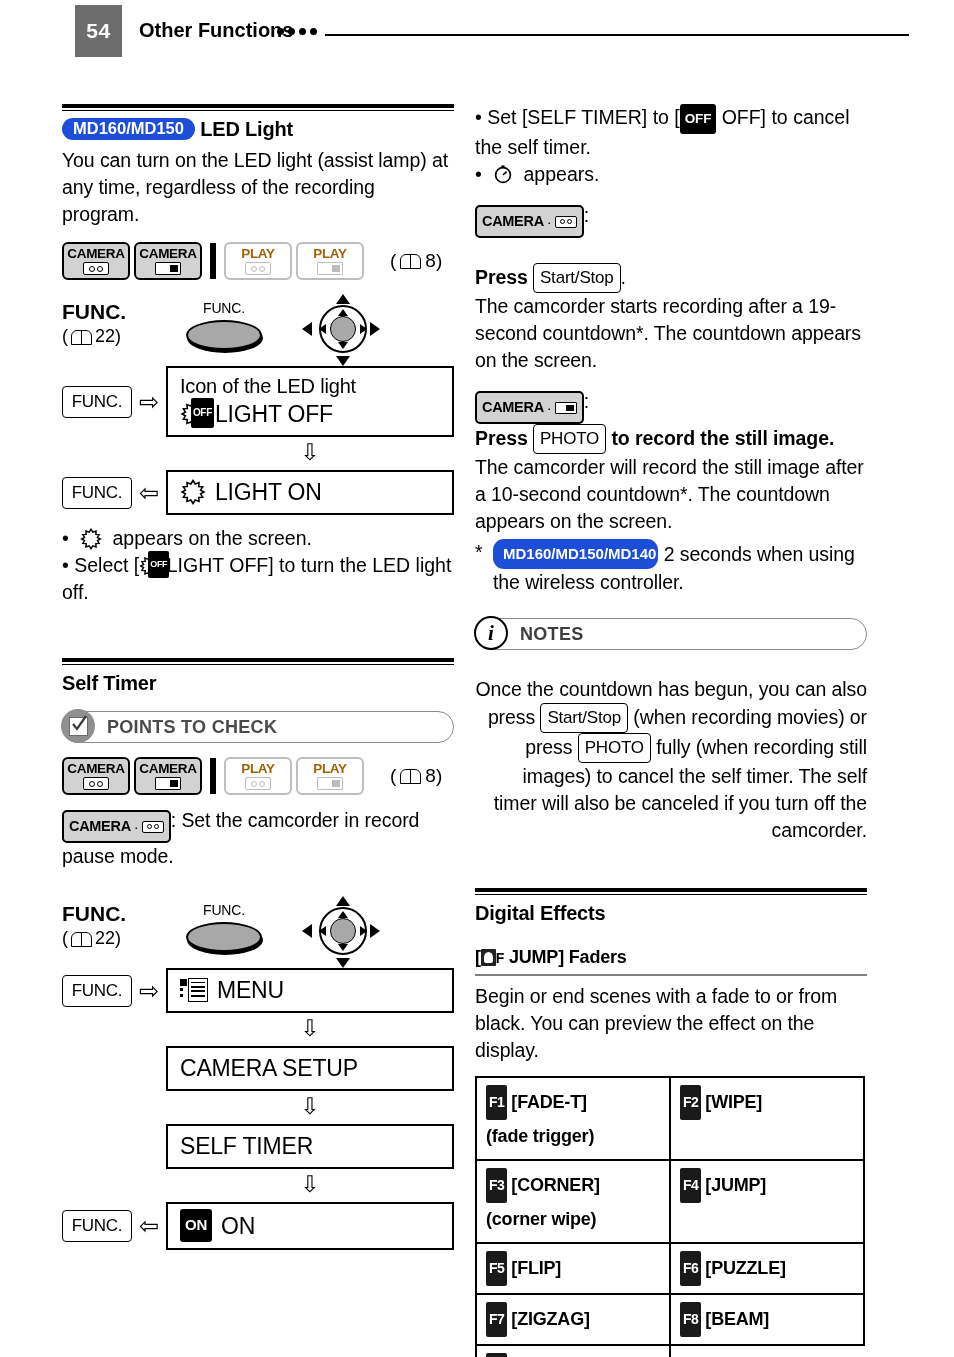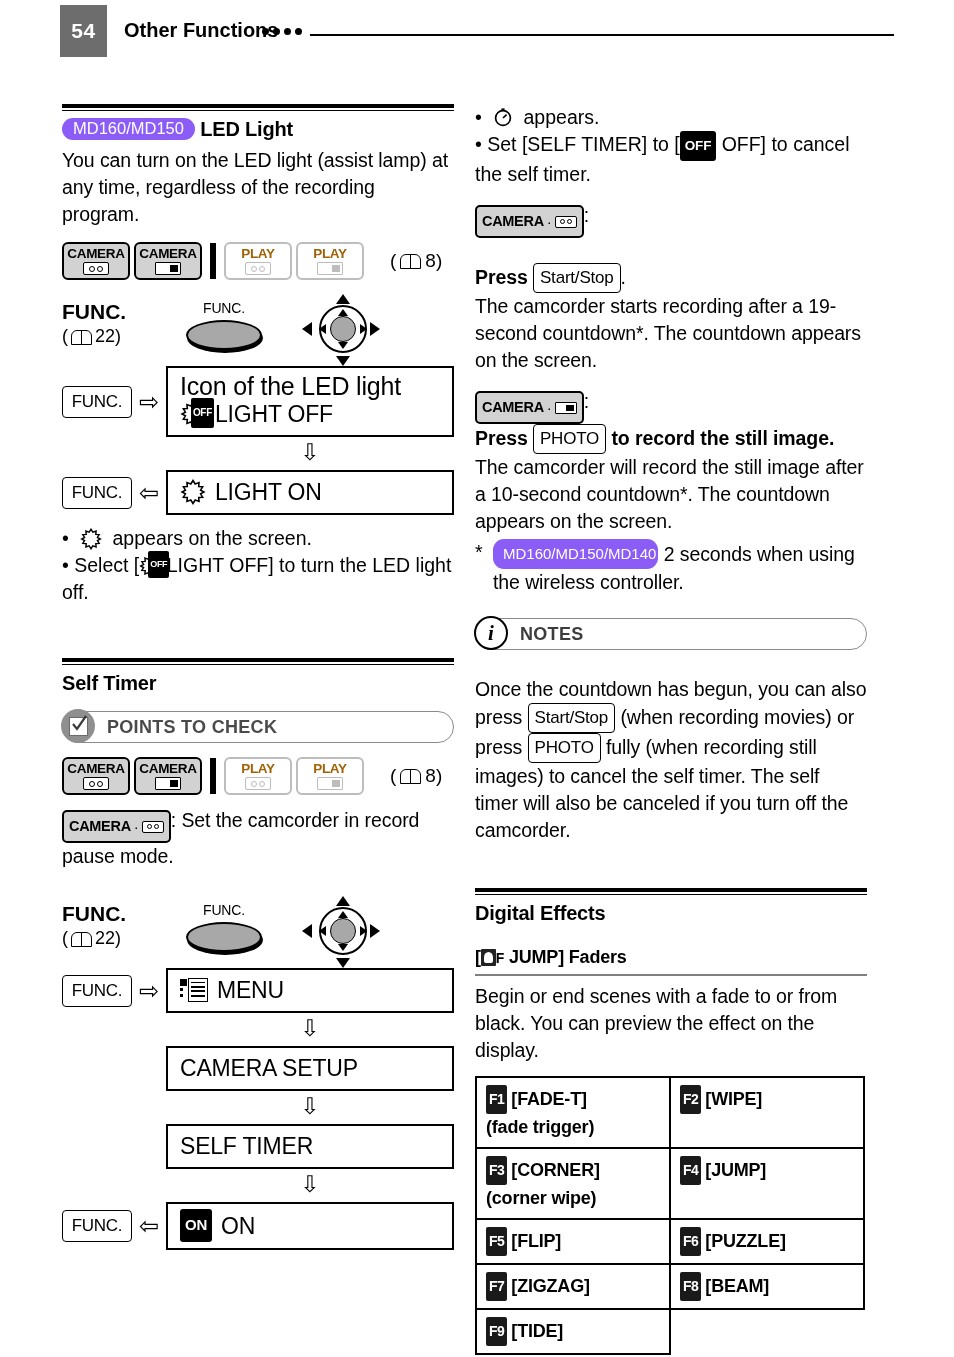--- a/index.html
+++ b/index.html
@@ -7,21 +7,21 @@
   body {
     width: 954px; height: 1357px;
     background: #ffffff;
     font-family: "Liberation Sans", sans-serif;
     color: #000;
     position: relative;
     overflow: hidden;
   }
 
   
-  .page-header { position:absolute; left:0; top:0; width:836px; height:62px; }
+  .page-header { position:absolute; left:15px; top:0; width:836px; height:62px; }
   .page-num-box {
     position:absolute; left:60px; top:5px; width:47px; height:52px;
     background:#6d6d6d; color:#fff;
     font-size:21px; font-weight:bold;
     display:flex; align-items:center; justify-content:center;
     letter-spacing:.5px;
   }
   .header-title {
     position:absolute; left:124px; top:19px;
     font-size:20px; font-weight:bold; letter-spacing:0px;
@@ -38,23 +38,23 @@
   .sec-rule-top { height:0; border-top:4px solid #000; border-bottom:1.5px solid #000; padding-top:2px; margin-bottom:7px; }
   .thin-rule { border-top:1.5px solid #000; margin:3px 0 7px 0; }
 
   h2.sec-title { font-size:20px; font-weight:bold; margin:0 0 2px 0; letter-spacing:-.2px; }
   h3.sub-title { font-size:18px; font-weight:bold; margin:0; letter-spacing:-.2px; }
 
   p.body-text { font-size:19.5px; line-height:27px; margin:0; letter-spacing:-.1px; }
 
   
   .model-badge {
-    display:inline-block; background:#8b5cf6; color:#fff;
+    display:inline-block; background:#1d4ed8; color:#fff;
     border-radius:11px; padding:1px 11px 2px 11px;
-    font-size:16.5px; font-weight:normal; letter-spacing:0px;
+    font-size:16.5px; font-weight:bold; letter-spacing:0px;
     vertical-align:2px;
   }
   .model-badge.sm { font-size:15px; padding:1px 2px 2px 10px; }
 
   
   .mode-row { display:flex; align-items:center; margin:14px 0 0 0; }
   .mode-chip {
     width:68px; height:38px; border:2px solid #000; border-radius:6px;
     background:#d2d2d2; display:flex; flex-direction:column;
     align-items:center; justify-content:center; margin-right:4px;
@@ -125,21 +125,21 @@
     border:1.5px solid #000; border-radius:4px; background:#fff;
     font-size:17px; display:flex; align-items:center; justify-content:center;
     letter-spacing:-.3px;
   }
   .flow-arrow-h { width:34px; display:flex; align-items:center; justify-content:center; font-size:24px; line-height:1; }
   .flow-box {
     flex:1; border:2px solid #000; background:#fff;
     padding:5px 0 6px 12px; display:flex; flex-direction:column; justify-content:center;
     font-size:22px; letter-spacing:-.2px; min-height:42px;
   }
-  .flow-box .lineA { font-size:25px; line-height:26px; }
+  .flow-box .lineA { font-size:20px; line-height:26px; }
   .flow-box .lineB { display:flex; align-items:center; gap:9px; font-size:23px; line-height:30px; }
   .flow-down { text-align:center; font-size:23px; line-height:23px; margin:4px 0 2px 0; }
   .flow-down.indent { padding-left:104px; }
   .flow-row.indent { padding-left:104px; }
 
   
   .g-star { position:relative; width:26px; height:26px; display:inline-block; }
   .g-star svg { display:block; }
   .g-star .offtag {
     position:absolute; right:-8px; bottom:-1px; background:#000; color:#fff;
@@ -181,21 +181,21 @@
 
   .ico-check { width:34px; height:34px; border-radius:50%; background:#8f8f8f; display:flex; align-items:center; justify-content:center; }
   .ico-check .sq { width:19px; height:19px; background:#fff; border:1.5px solid #6a6a6a; position:relative; }
   .ico-info { width:34px; height:34px; border-radius:50%; border:2.2px solid #000; background:#fff;
               display:flex; align-items:center; justify-content:center; font-size:21px; font-weight:bold; font-style:italic;
               font-family:"Liberation Serif", serif; }
 
   
   .fader-table { width:390px; border-collapse:collapse; margin-top:12px; }
   .fader-table td { border:2px solid #000; padding:7px 0 7px 9px; font-size:18px; font-weight:bold;
-                    vertical-align:top; width:50%; letter-spacing:-.2px; line-height:26px; }
+                    vertical-align:top; width:50%; letter-spacing:-.2px; line-height:32px; }
   .fader-table td.blank { border:none; border-left:2px solid #000; }
   .fkey { display:inline-block; background:#1a1a1a; color:#fff; font-size:14px; font-weight:bold;
           padding:1px 3px 2px 3px; border-radius:2px; margin-right:4px; letter-spacing:-.5px; vertical-align:1px; }
   .fader-sub { font-weight:bold; display:block; }
 
   .bullet-list { margin:10px 0 0 0; }
   .bullet-line { font-size:19.5px; line-height:27px; display:block; }
   .sq-icon-dark { display:inline-block; width:15px; height:17px; background:#222; vertical-align:-3px;
                   position:relative; border-radius:1px; }
   .sq-icon-dark:after { content:""; position:absolute; left:3px; top:3px; width:9px; height:11px;
@@ -476,34 +476,34 @@
         </span>
       </div>
     </div>
   </div>
 </div>
 
 <div class="col-right">
 
   <div class="bullet-list" style="margin-top:0;">
     <span class="bullet-line">
+      •&nbsp;<span>Set [SELF TIMER] to [</span><span class="chip-dark">OFF</span>&nbsp;<span>OFF] to cancel the self timer.</span>
+    </span>
+    <span class="bullet-line">
       •&nbsp;
       <span class="g-timer">
         <svg width="20" height="20" viewBox="0 0 20 20">
           <circle cx="10" cy="11" r="7.4" fill="none" stroke="#000" stroke-width="1.7"></circle>
           <path d="M10 11 L13.6 7.6" stroke="#000" stroke-width="1.7" fill="none"></path>
           <path d="M8.4 2.4 L11.6 2.4" stroke="#000" stroke-width="2" fill="none"></path>
           <path d="M10 2.4 L10 4" stroke="#000" stroke-width="1.7" fill="none"></path>
         </svg>
       </span>
       &nbsp;<span>appears.</span>
     </span>
-    <span class="bullet-line">
-      •&nbsp;<span>Set [SELF TIMER] to [</span><span class="chip-dark">OFF</span>&nbsp;<span>OFF] to cancel the self timer.</span>
-    </span>
   </div>
 
   <p class="body-text" style="margin-top:14px;">
     <span class="cam-inline">
       <span class="lbl">CAMERA</span>
       <span style="font-size:15px;">·</span>
       <span class="g-tape">
           <i></i>
           <i></i>
         </span>
@@ -539,21 +539,21 @@
     <span>2 seconds when using the wireless controller.</span>
   </p>
 
   <div class="callout notes" style="margin-top:22px;">
     <span class="ico">
       <span class="ico-info">i</span>
     </span>
     <span class="txt">NOTES</span>
   </div>
 
-  <p class="body-text" style="margin-top:26px;">
+  <p class="body-text" style="margin-top:26px;text-align:right;">
     <span>Once the countdown has begun, you can also press</span>
     <span class="keycap">Start/Stop</span>
     <span>(when recording movies) or press</span>
     <span class="keycap">PHOTO</span>
     <span>fully (when recording still images) to cancel the self timer. The self timer will also be canceled if you turn off the camcorder.</span>
   </p>
 
   <div style="margin-top:44px;">
     <div class="sec-rule-top"></div>
     <h2 class="sec-title">Digital Effects</h2>

